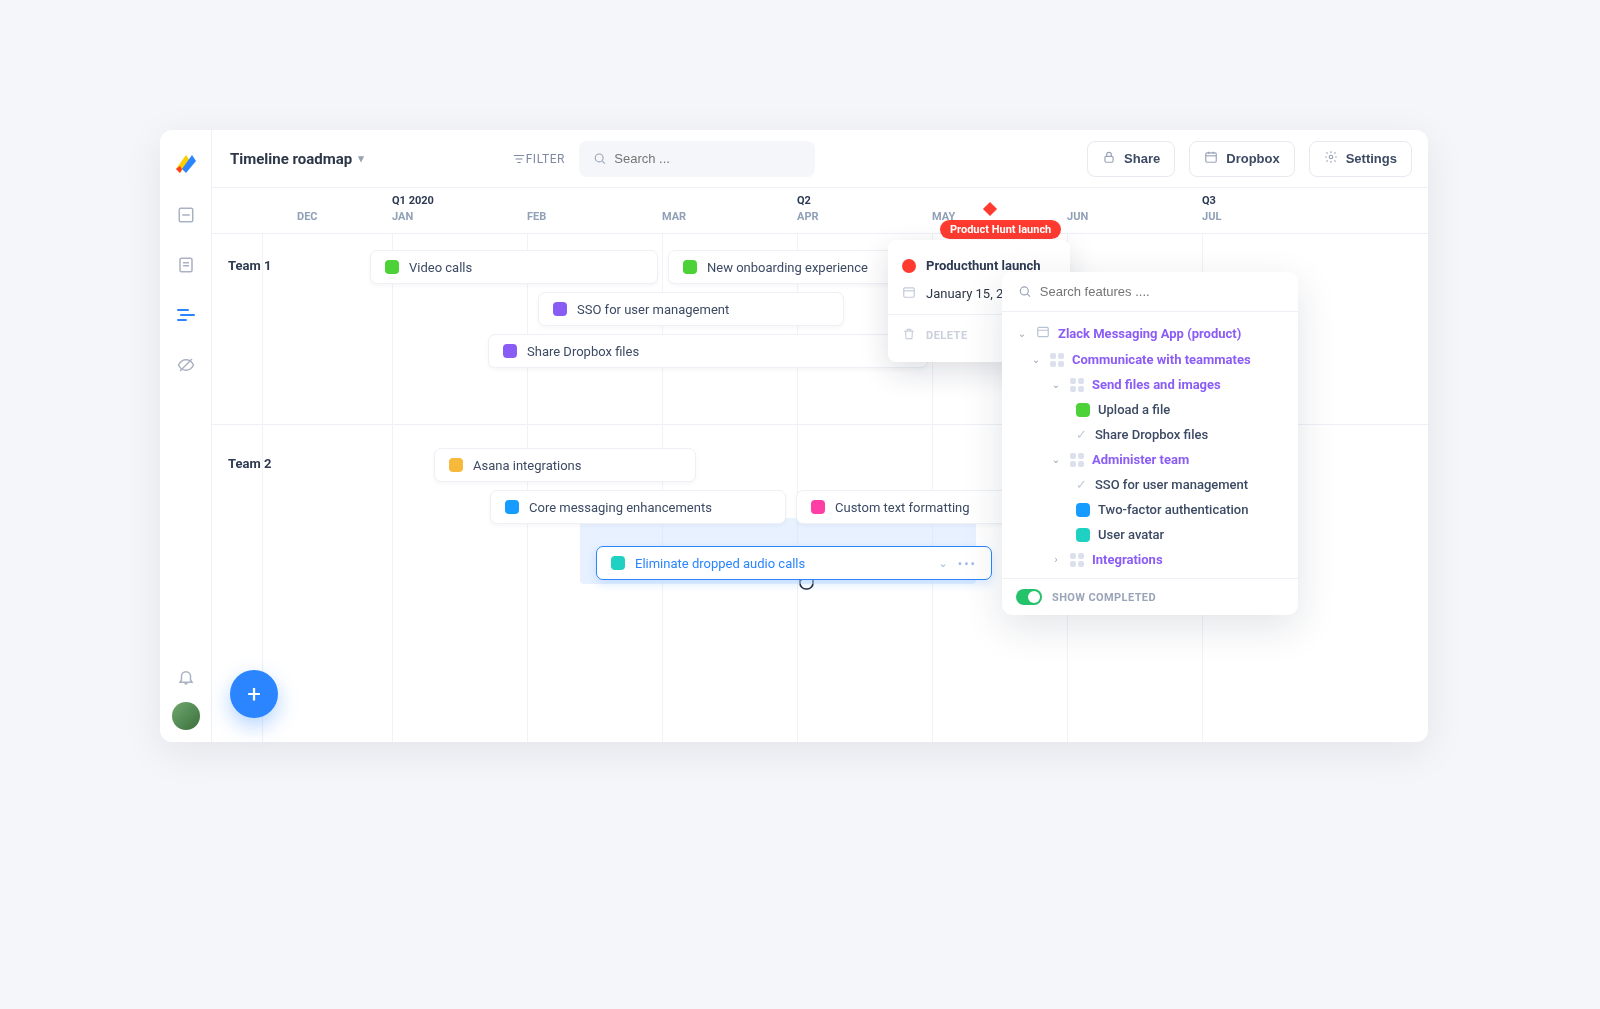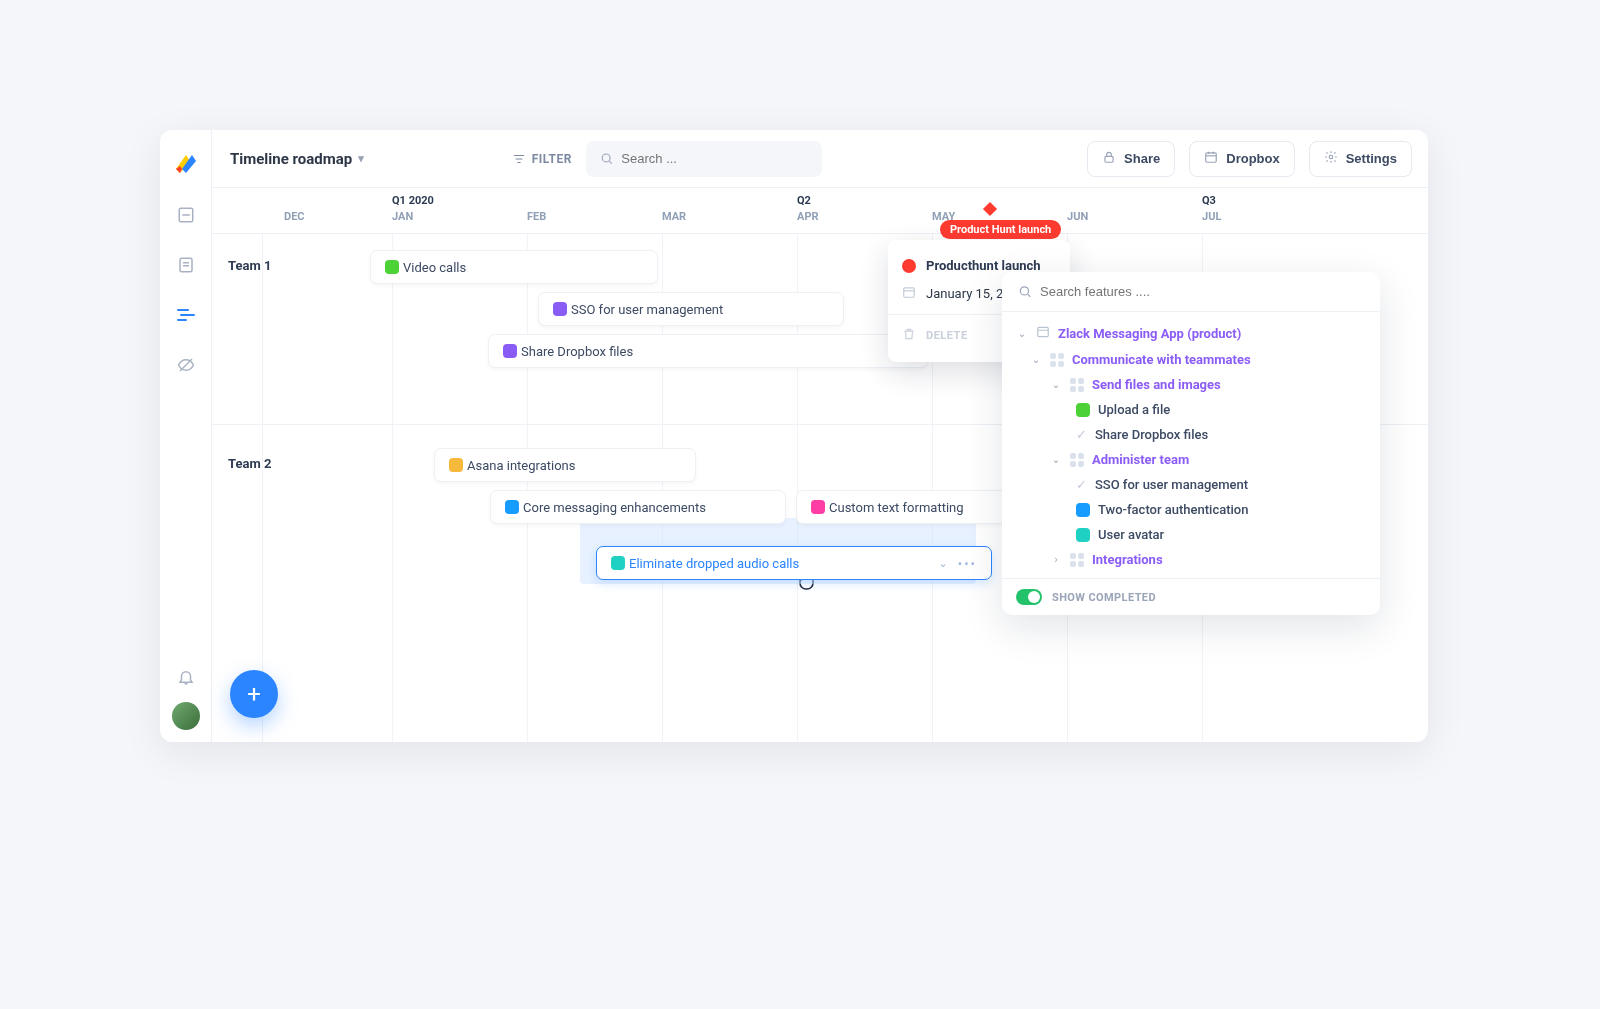--- a/index.html
+++ b/index.html
@@ -61,22 +61,22 @@
     height:58px;
     display:flex; align-items:center;
     padding: 0 16px 0 18px;
     border-bottom:1px solid #edf0f5;
     gap:14px;
   }
   .title-wrap { display:flex; align-items:center; gap:6px; font-weight:700; font-size:15px; }
   .title-caret { color:#98a2b3; font-size:11px; }
   .spacer-small { width:120px; }
   .filter-btn {
-    display:flex; align-items:center; gap:6px;
-    color:#7d8aa3; font-size:12px; letter-spacing:.5px; font-weight:700;
+    display:flex; align-items:center; 
+    color:#7d8aa3; font-size:12px; letter-spacing:.5px; font-weight:400;
     cursor:pointer;
   }
   .search-wrap {
     display:flex; align-items:center; gap:8px;
     background:#f4f6fa; border-radius:8px;
     height:36px; padding:0 14px; width:236px;
     color:#9aa4b8;
   }
   .search-wrap input {
     border:0; background:transparent; outline:0; font-size:13px; color:#334; width:100%;
@@ -115,21 +115,21 @@
   
   .grid-body { position:relative; flex:1; }
   .vline { position:absolute; top:0; bottom:0; width:1px; background:#f0f2f6; }
   .row-sep { position:absolute; left:0; right:0; height:1px; background:#edf0f5; }
   .team-label {
     position:absolute; left:16px; font-size:13px; font-weight:700; color:#2d3a52;
   }
   .card {
     position:absolute; height:34px; background:#fff;
     border:1px solid #edf0f5; border-radius:7px;
-    display:flex; align-items:center; gap:4px;
+    display:flex; align-items:center; gap:10px;
     padding:0 14px;
     font-size:13px; color:#3c4a63;
     box-shadow:0 2px 4px rgba(20,30,60,0.04);
     cursor:pointer;
   }
   .dot { width:14px; height:14px; border-radius:4px; flex-shrink:0; }
   .card.selected {
     border:1.5px solid #2a85ff; color:#2a85ff;
     box-shadow:0 4px 10px rgba(42,133,255,0.18);
   }
@@ -154,21 +154,21 @@
     z-index:5;
   }
   .pop-row { display:flex; align-items:center; gap:10px; padding:6px 14px; }
   .pop-row.del { color:#c9cfdb; font-weight:700; font-size:11px; letter-spacing:.5px; margin-top:4px; }
   .pop-divider { height:1px; background:#eef0f5; margin:6px 0; }
   .red-dot { width:14px; height:14px; border-radius:50%; background:#ff3b30; }
   
   .side-panel {
     position:absolute;
     left:1002px; top:272px;
-    width:378px;
+    width:296px;
     background:#fff; border-radius:10px;
     box-shadow:0 12px 40px rgba(20,30,60,0.12);
     z-index:6;
     font-size:13px;
     overflow:hidden;
   }
   .sp-search {
     display:flex; align-items:center; gap:8px;
     padding:12px 16px; border-bottom:1px solid #eef0f5;
     color:#9aa4b8;
@@ -322,21 +322,21 @@
       </button>
     </div>
 
     <div class="time-header" id="time-header">
 
       <div class="today-marker" id="today-marker" style="left: 773px;"></div>
       <div class="today-pill" id="today-pill" style="left: 728px;">Product Hunt launch</div>
     <div class="quarter-label" style="left: 180px;">Q1 2020</div>
         <div class="quarter-label" style="left: 585px;">Q2</div>
         <div class="quarter-label" style="left: 990px;">Q3</div>
-        <div class="month-label" style="left: 37px; padding-left: 35px;">DEC</div>
+        <div class="month-label" style="left: 50px; padding-left: 35px;">DEC</div>
         <div class="month-label" style="left: 180px;">JAN</div>
         <div class="month-label" style="left: 315px;">FEB</div>
         <div class="month-label" style="left: 450px;">MAR</div>
         <div class="month-label" style="left: 585px;">APR</div>
         <div class="month-label" style="left: 720px;">MAY</div>
         <div class="month-label" style="left: 855px;">JUN</div>
         <div class="month-label" style="left: 990px;">JUL</div>
       </div>
 
     <div class="grid-body" id="grid-body">
@@ -380,20 +380,24 @@
         <div class="vline" style="left: 585px;"></div>
         <div class="vline" style="left: 720px;"></div>
         <div class="vline" style="left: 855px;"></div>
         <div class="vline" style="left: 990px;"></div>
         <div class="team-label" style="top: 24px;">Team 1</div>
         <div class="team-label" style="top: 222px;">Team 2</div>
         <div class="select-shade" style="left: 368px; top: 284px; width: 396px; height: 66px;"></div>
         <div class="card" style="left: 158px; top: 16px; width: 288px;">
           <span class="dot" style="background: rgb(76, 209, 55);"></span>
           <span>Video calls</span>
+        </div>
+        <div class="card" style="left: 456px; top: 16px; width: 300px;">
+          <span class="dot" style="background: rgb(76, 209, 55);"></span>
+          <span>New onboarding experience</span>
         </div>
         <div class="card" style="left: 326px; top: 58px; width: 306px;">
           <span class="dot" style="background: rgb(138, 92, 246);"></span>
           <span>SSO for user management</span>
         </div>
         <div class="card" style="left: 276px; top: 100px; width: 440px;">
           <span class="dot" style="background: rgb(138, 92, 246);"></span>
           <span>Share Dropbox files</span>
         </div>
         <div class="card" style="left: 222px; top: 214px; width: 262px;">

